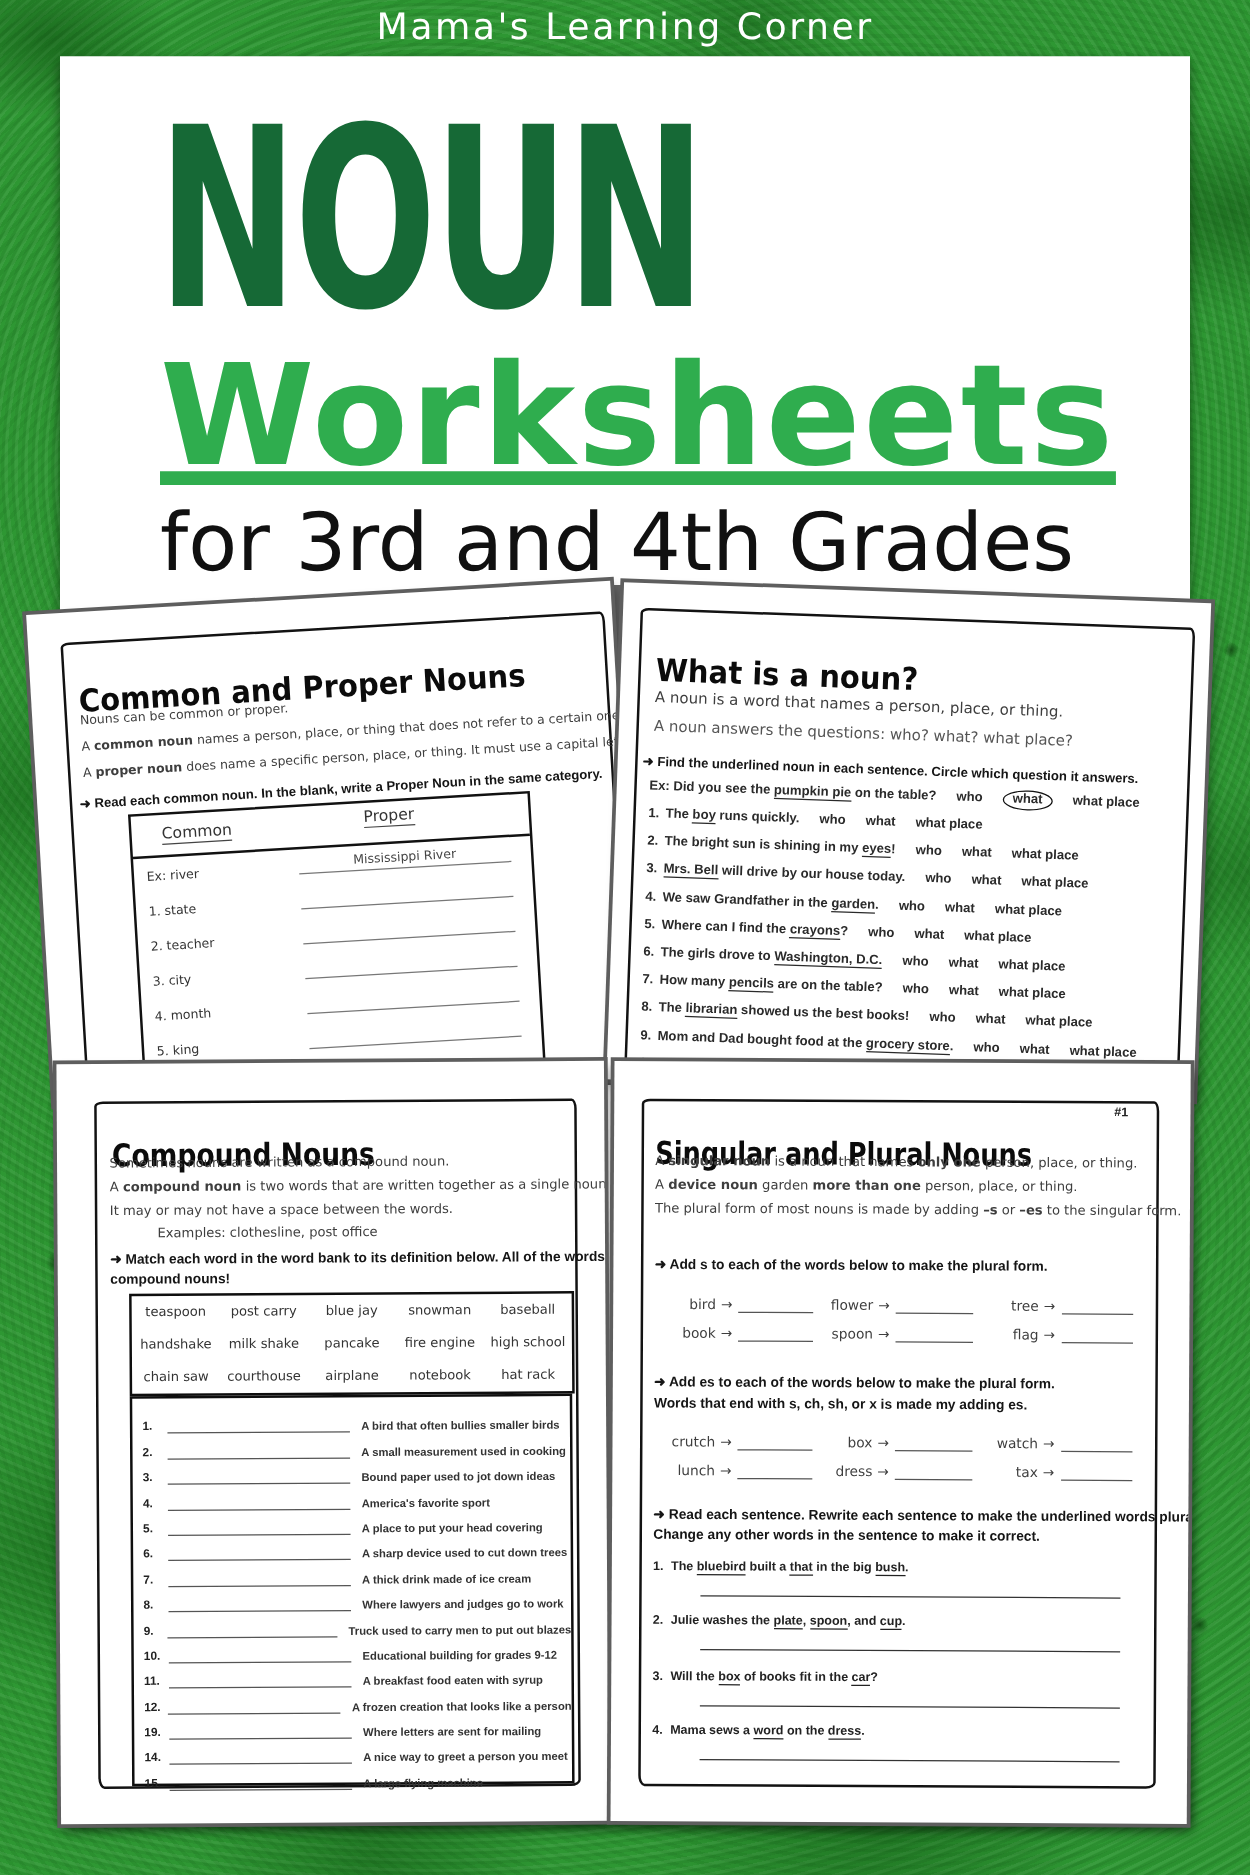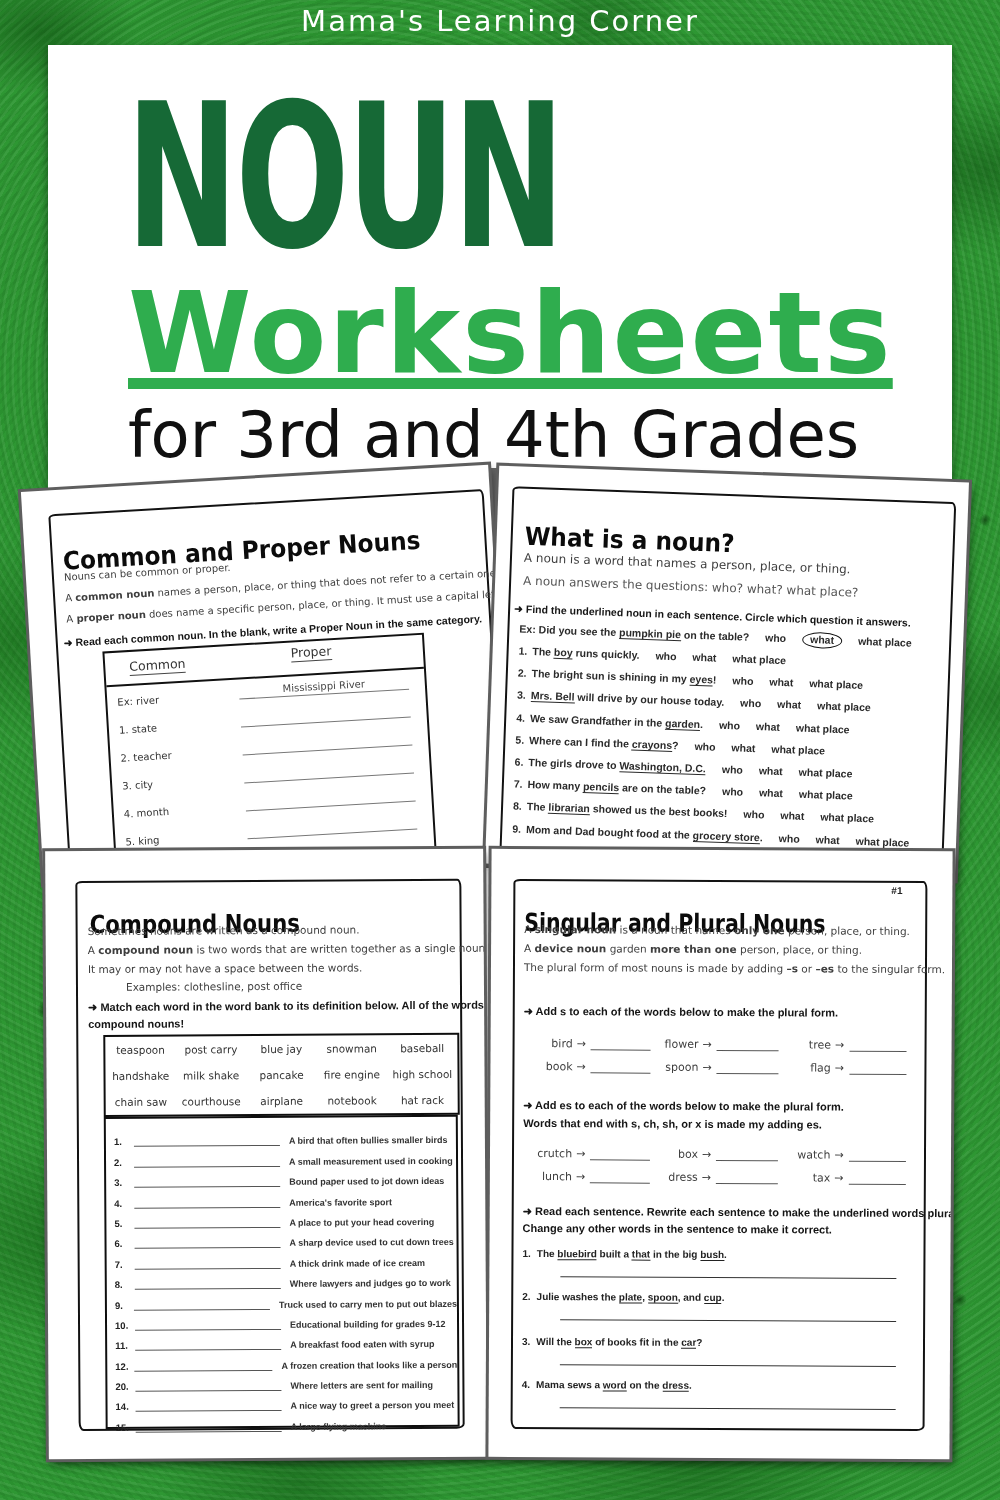--- a/index.html
+++ b/index.html
@@ -262,21 +262,21 @@
           <span class="def-num">11.</span>
           <span class="def-line"></span>
           <span class="def-text">A breakfast food eaten with syrup</span>
         </div>
         <div class="def-row">
           <span class="def-num">12.</span>
           <span class="def-line"></span>
           <span class="def-text">A frozen creation that looks like a person</span>
         </div>
         <div class="def-row">
-          <span class="def-num">20.</span>
+          <span class="def-num">19.</span>
           <span class="def-line"></span>
           <span class="def-text">Where letters are sent for mailing</span>
         </div>
         <div class="def-row">
           <span class="def-num">14.</span>
           <span class="def-line"></span>
           <span class="def-text">A nice way to greet a person you meet</span>
         </div>
         <div class="def-row">
           <span class="def-num">15.</span>

